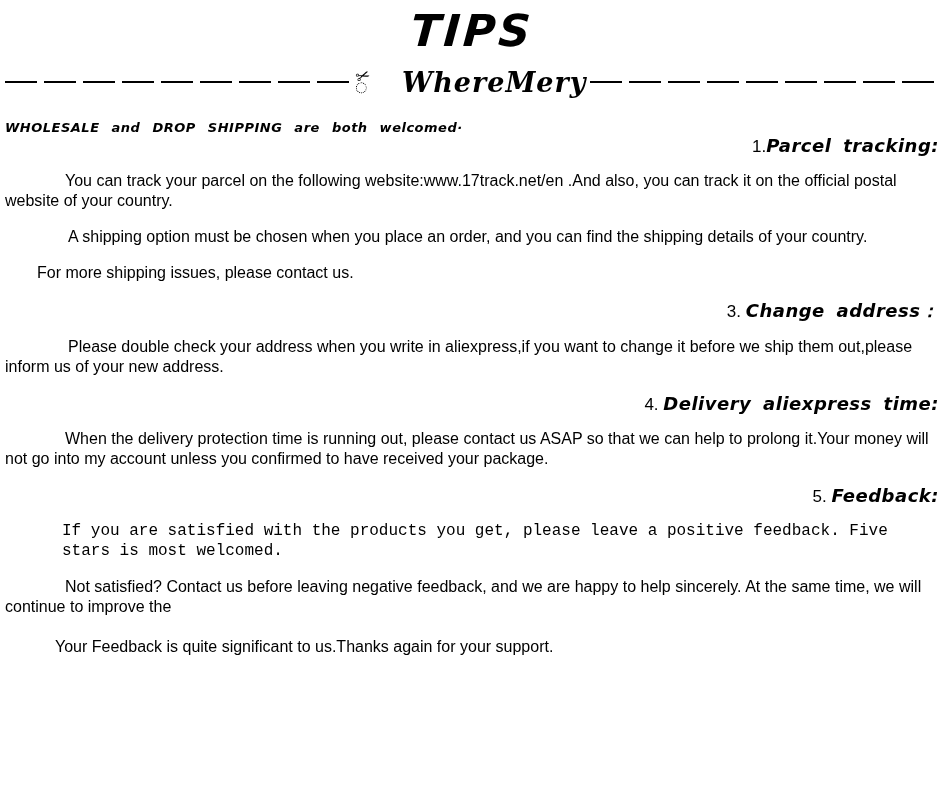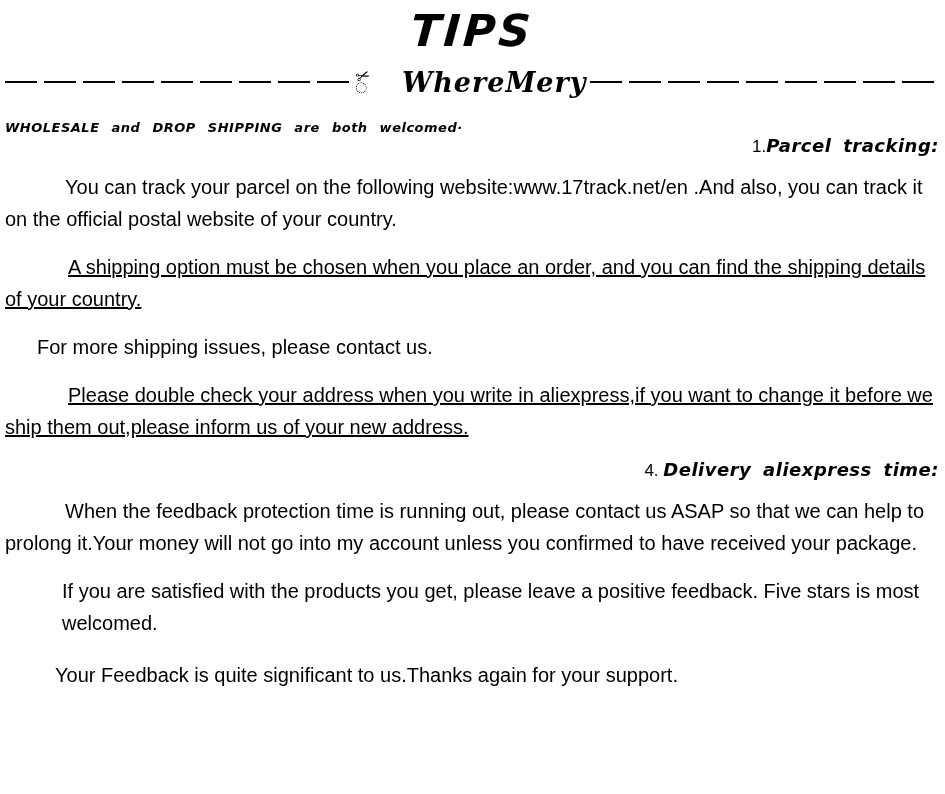--- a/index.html
+++ b/index.html
@@ -96,28 +96,28 @@
   .sec-title {
     font-family: "DejaVu Sans", sans-serif;
     font-style: italic;
     font-weight: bold;
     font-size: 18px;
     word-spacing: 5px;
     letter-spacing: 0.5px;
   }
 
   .para {
-    font-size: 20px;
-    line-height: 32px;
+    font-size: 16px;
+    line-height: 20px;
     margin-bottom: 16px;
   }
   .p-indent     { text-indent: 60px; }
-  .p-indent-lg  { text-indent: 63px; text-decoration: underline; }
+  .p-indent-lg  { text-indent: 63px; }
   .p-left-sm    { margin-left: 32px; }
-  .p-left       { margin-left: 57px; }
+  .p-left       { margin-left: 57px; font-family: Liberation Mono, monospace; }
   .p-nogap      { margin-bottom: 0; }
   .p-cont       { margin-top: 0; margin-bottom: 16px; }
   .p-last       { margin-left: 50px; margin-top: 20px; }
 </style>
 </head>
 <body>
 
 <div>
 
   <div class="page-title">TIPS</div>
@@ -139,28 +139,35 @@
     </div>
     <div class="para p-indent">You can track your parcel on the following website:www.17track.net/en .And also, you can track it on the official postal website of your country.</div>
   </div>
 
   <div>
     <div class="para p-indent-lg">A shipping option must be chosen when you place an order, and you can find the shipping details of your country.</div>
     <div class="para p-left-sm">For more shipping issues, please contact us.</div>
   </div>
 
   <div>
+    <div class="section-heading">
+      <span class="sec-num">3. </span><span class="sec-title">Change address：</span>
+    </div>
     <div class="para p-indent-lg">Please double check your address when you write in aliexpress,if you want to change it before we ship them out,please inform us of your new address.</div>
   </div>
 
   <div>
     <div class="section-heading">
       <span class="sec-num">4. </span><span class="sec-title">Delivery aliexpress time:</span>
     </div>
-    <div class="para p-indent">When the feedback protection time is running out, please contact us ASAP so that we can help to prolong it.Your money will not go into my account unless you confirmed to have received your package.</div>
+    <div class="para p-indent">When the delivery protection time is running out, please contact us ASAP so that we can help to prolong it.Your money will not go into my account unless you confirmed to have received your package.</div>
   </div>
 
   <div>
+    <div class="section-heading">
+      <span class="sec-num">5. </span><span class="sec-title">Feedback:</span>
+    </div>
     <div class="para p-left">If you are satisfied with the products you get, please leave a positive feedback. Five stars is most welcomed.</div>
+    <div class="para p-indent p-nogap">Not satisfied? Contact us before leaving negative feedback, and we are happy to help sincerely. At the same time, we will continue to improve the</div>
     <div class="para p-last">Your Feedback is quite significant to us.Thanks again for your support.</div>
   </div>
 
 </div>
 
 </body></html>

